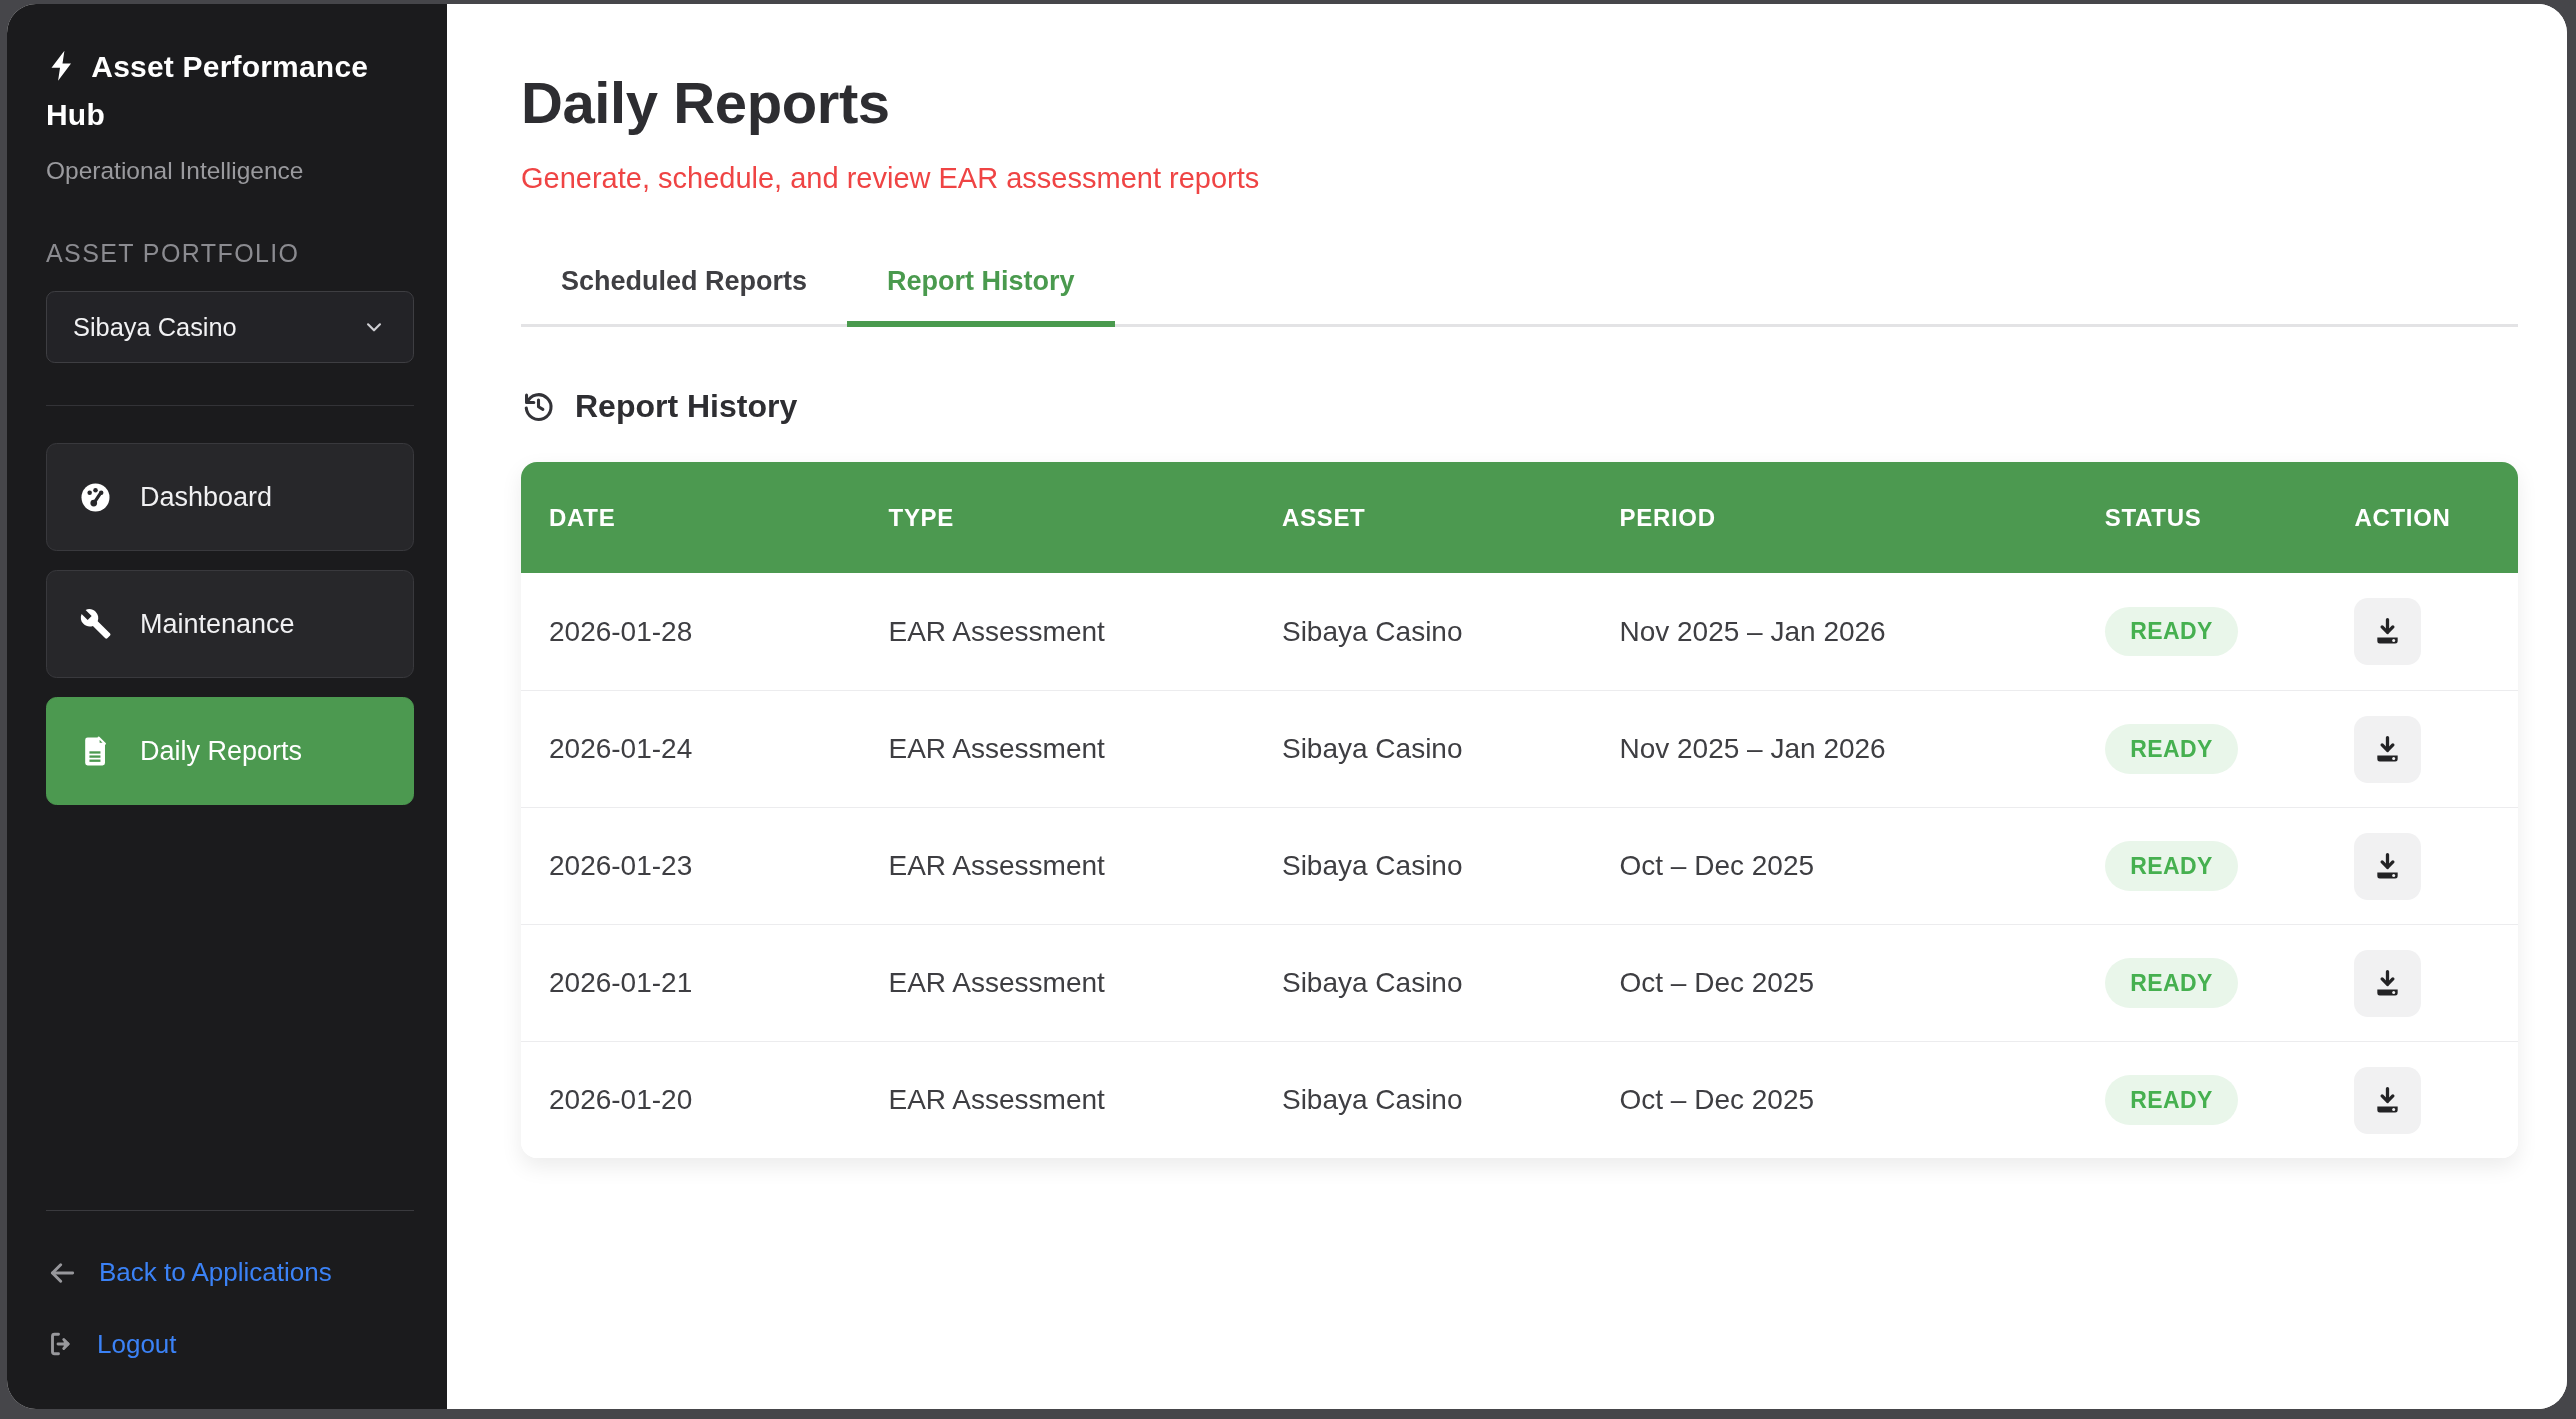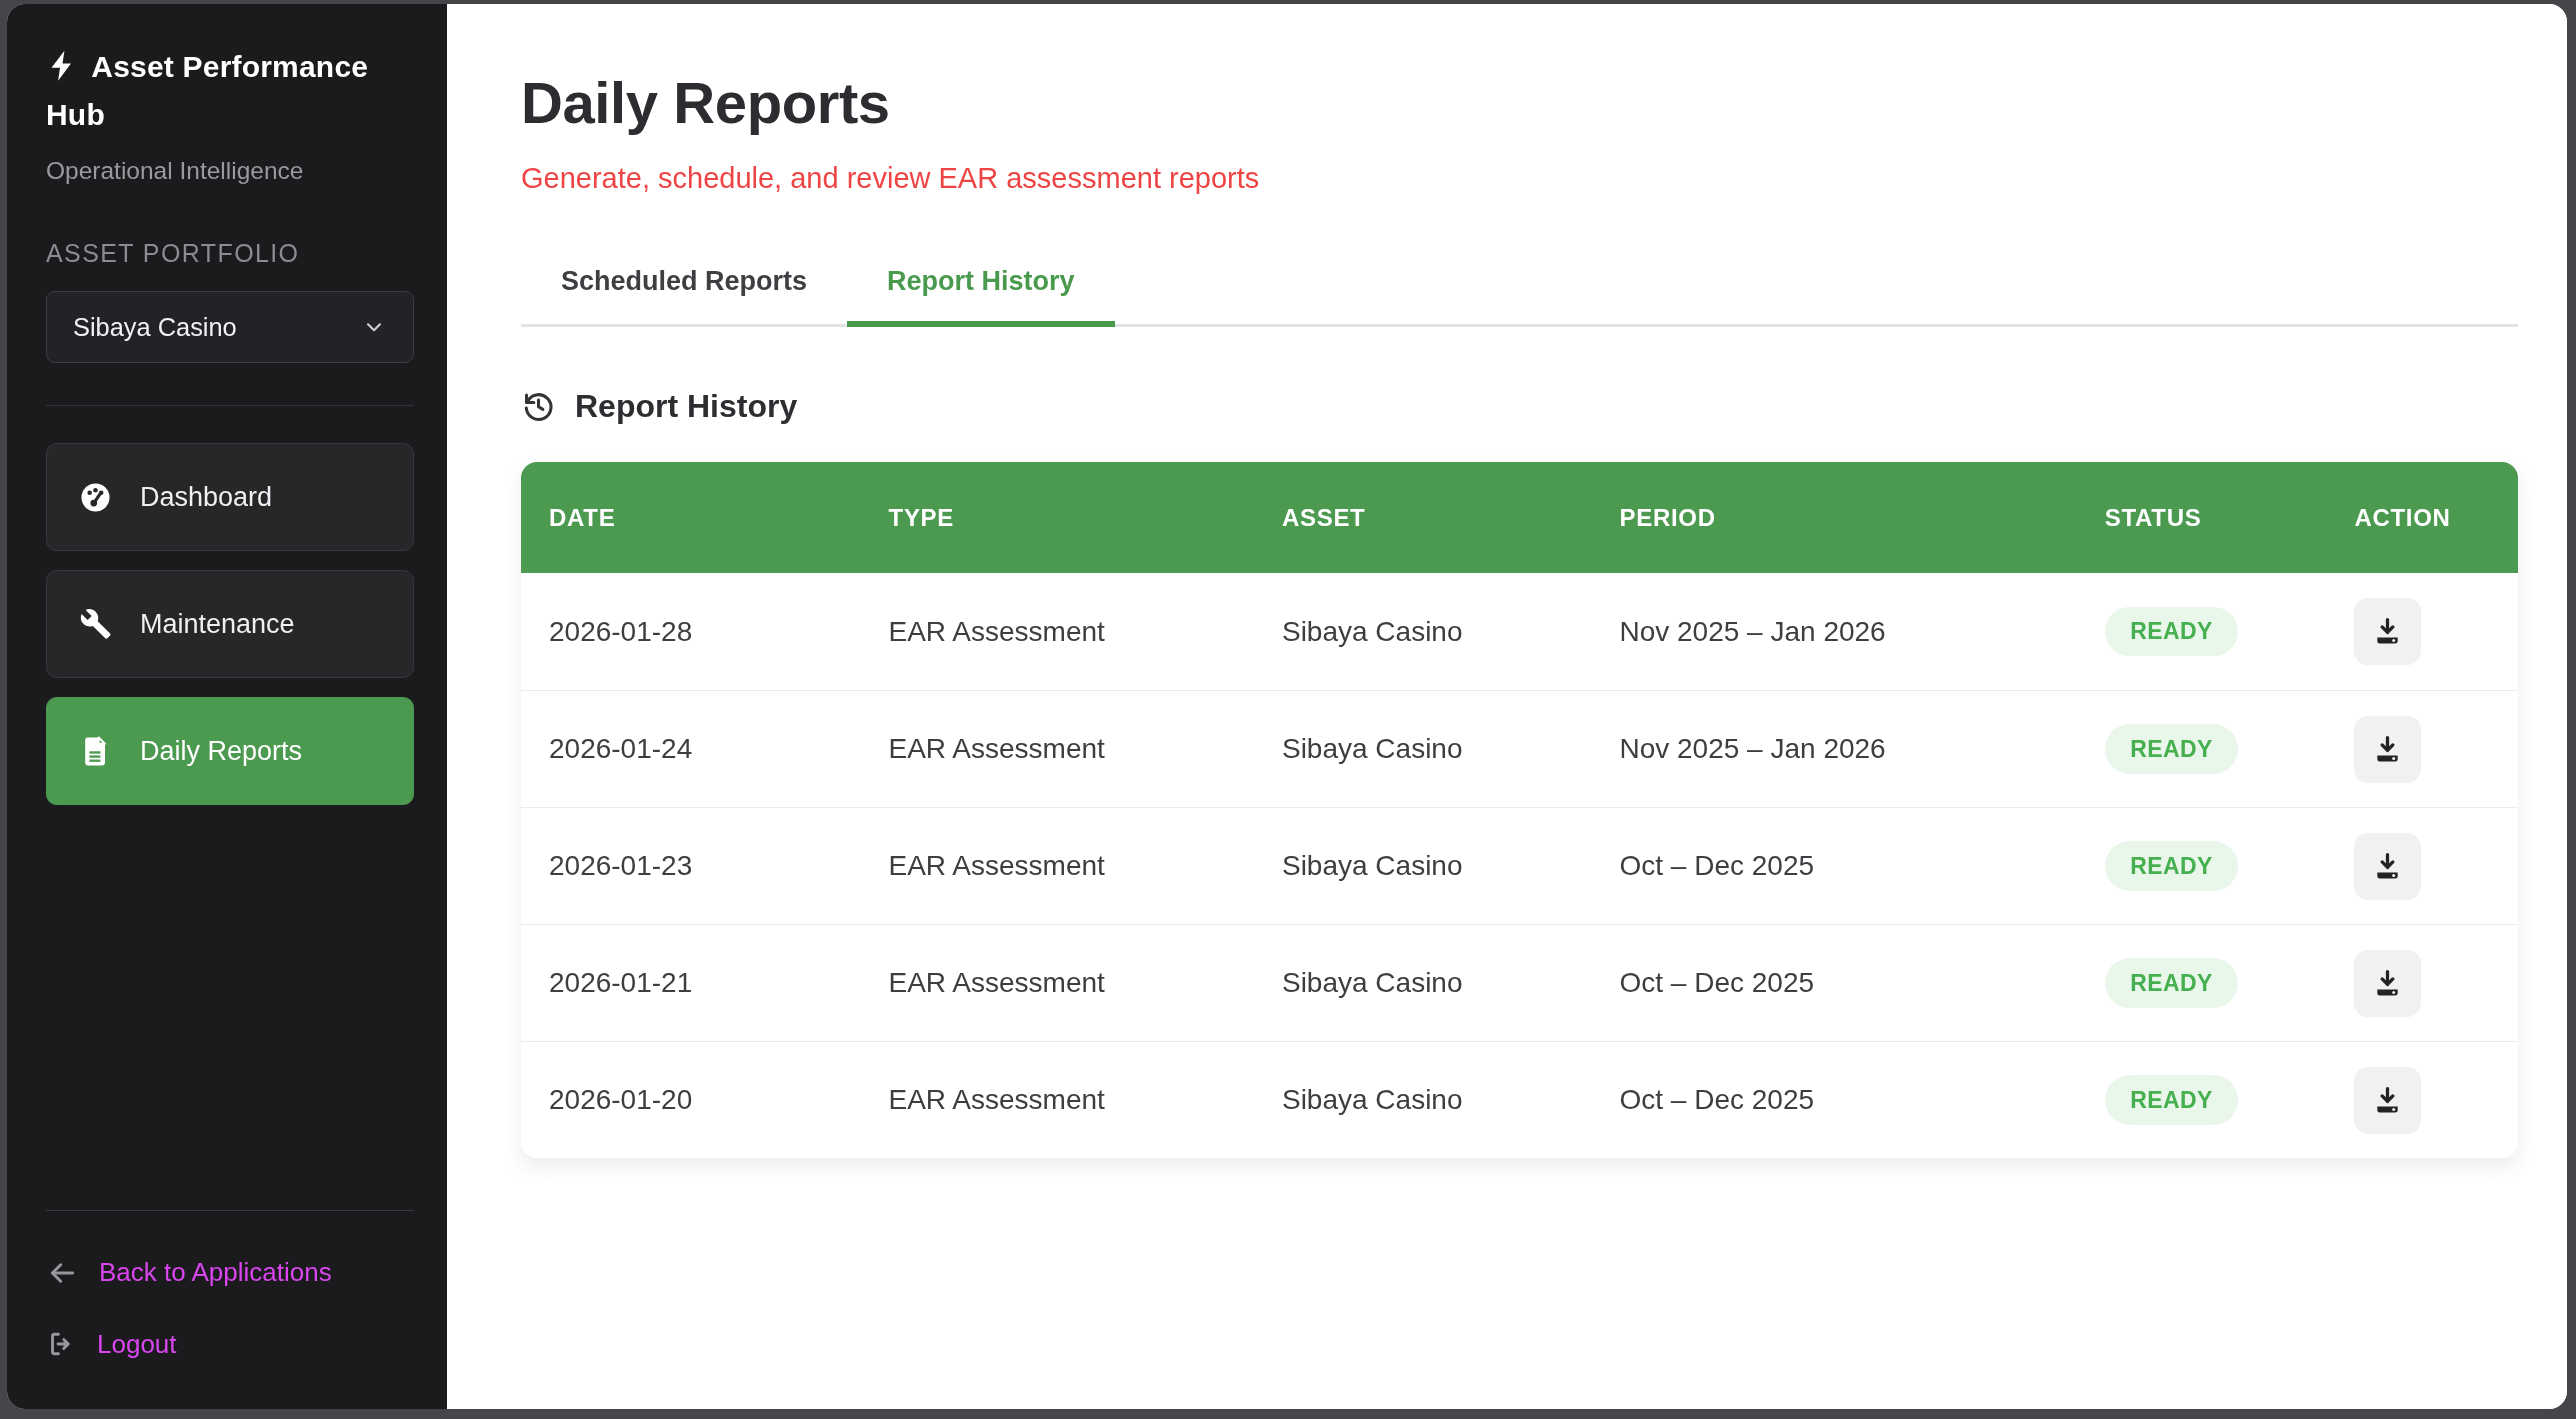--- a/index.html
+++ b/index.html
@@ -3,21 +3,21 @@
 <meta charset="utf-8">
 <style>
   * { margin:0; padding:0; box-sizing:border-box; }
   html,body { width:2576px; height:1419px; overflow:hidden; }
   body {
     background:#46464a;
     font-family:"Liberation Sans","DejaVu Sans",sans-serif;
   }
   .window {
     position:absolute; left:7px; top:3.5px; right:8.8px; bottom:10.5px;
-    border-radius:18px; overflow:hidden; display:flex; background:#ffffff;
+    border-radius:29px; overflow:hidden; display:flex; background:#ffffff;
   }
 
   
   .sidebar {
     width:440px; flex:0 0 440px; background:#1b1b1d; color:#ececee;
     display:flex; flex-direction:column; padding:39px 33px 49px 39px;
   }
   .brand { font-size:30px; font-weight:bold; color:#ffffff; line-height:1.62; letter-spacing:0.2px; }
   .brand svg { vertical-align:-5.3px; margin-right:12.3px; }
   .tagline { margin-top:17.5px; font-size:24.5px; color:#9a9a9e; }
@@ -32,21 +32,21 @@
   .nav-item {
     height:108px; border-radius:10.5px; background:#27272a; border:0.9px solid #39393d;
     display:flex; align-items:center; gap:26px; padding:0 30px;
     font-size:27px; color:#f0f0f2; cursor:pointer;
   }
   .nav-item.active { background:#4c9950; border-color:#4c9950; color:#ffffff; }
   .nav-item .nico { width:37px; display:flex; justify-content:center; }
   .sb-bottom { margin-top:auto; }
   .sb-bottom hr { border:none; border-top:0.9px solid #3a3a3e; margin-bottom:46px; }
   .sb-link {
-    display:flex; align-items:center; gap:21px; font-size:26px; color:#d946ef;
+    display:flex; align-items:center; gap:21px; font-size:26px; color:#3b82f6;
     cursor:pointer; margin-bottom:40px;
   }
   .sb-link:last-child { margin-bottom:0; }
 
   
   .main { flex:1; background:#ffffff; padding:65px 49px 0 74px; overflow:hidden; }
   .page-title { font-size:58px; font-weight:bold; color:#2d2d31; letter-spacing:-0.4px; }
   .page-subtitle { margin-top:26px; font-size:29px; color:#ef4444; }
 
   .tabs { margin-top:47px; display:flex; position:relative; }

